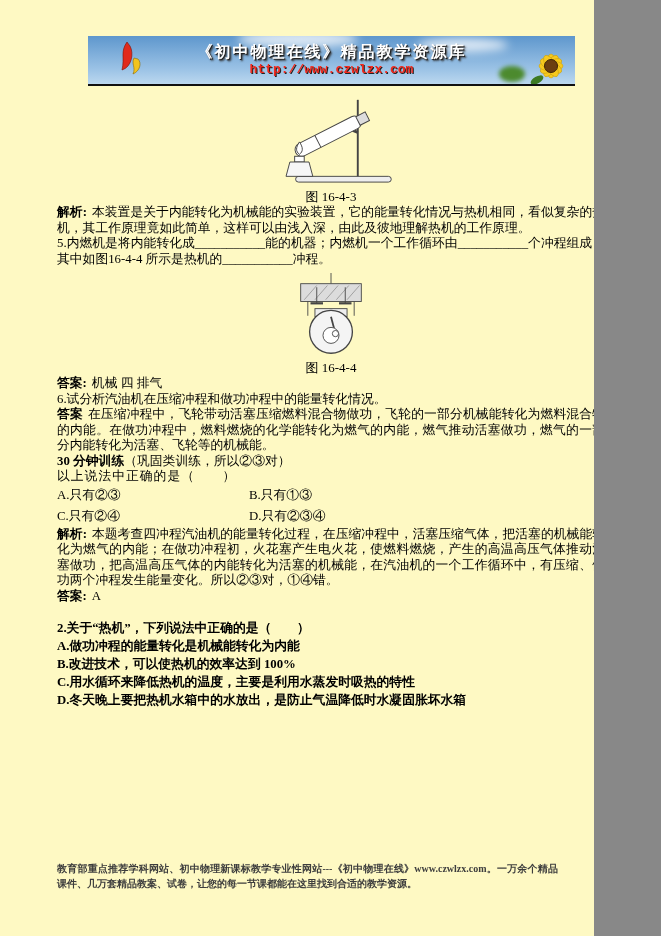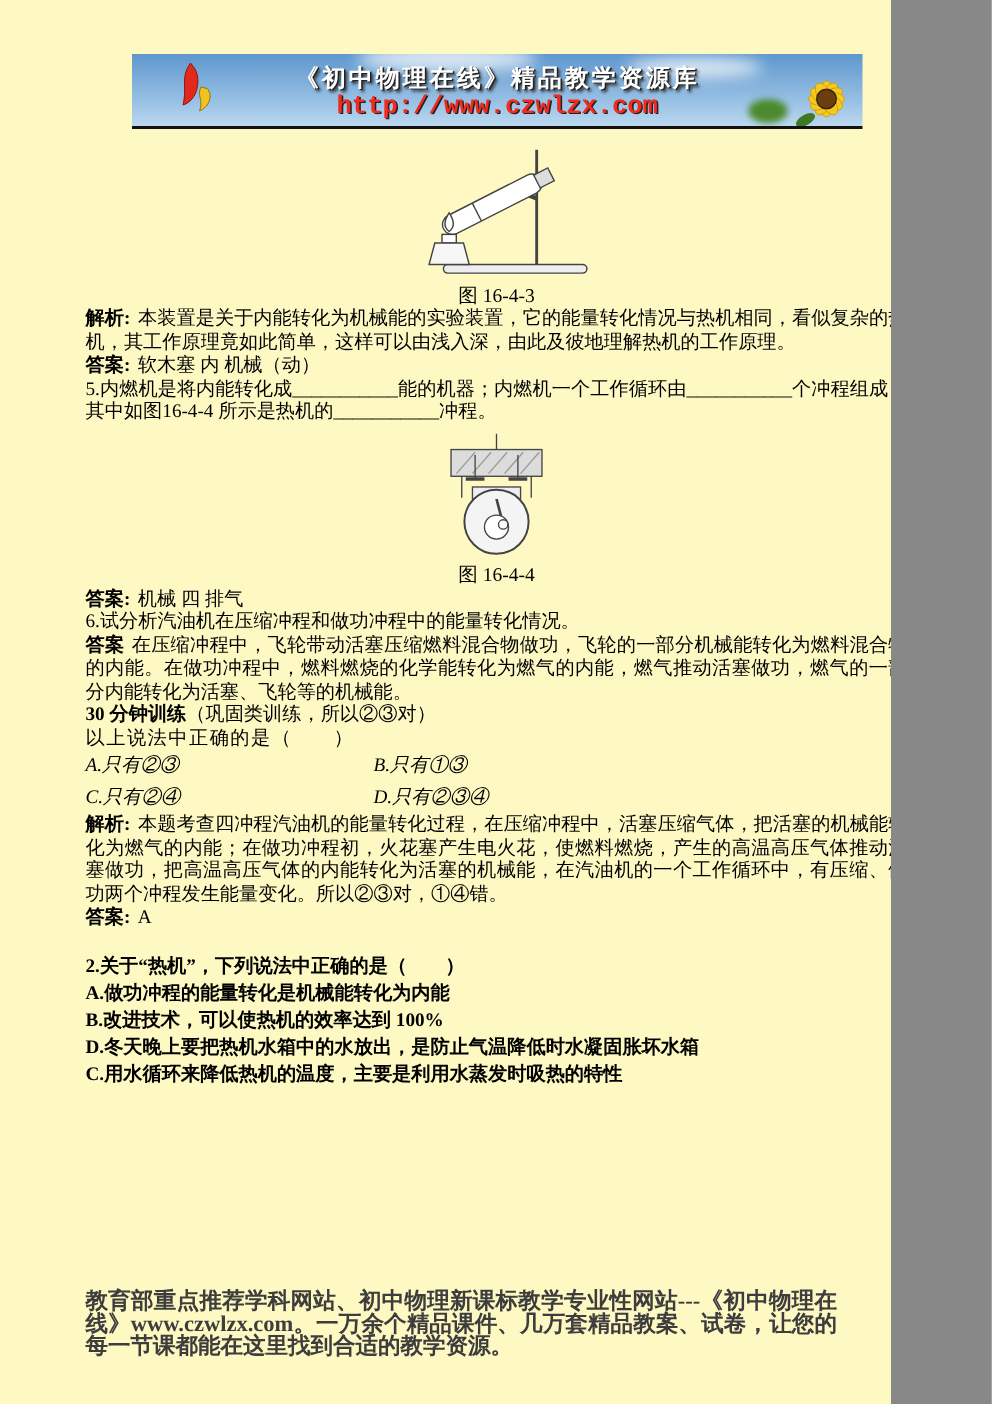--- a/index.html
+++ b/index.html
@@ -10,42 +10,42 @@
   .banner{position:absolute;left:88px;top:36px;width:487px;height:48px;
           background:linear-gradient(#5e97cd,#9cc3e6 70%,#bcd8ef);
           border-bottom:2px solid #111;overflow:hidden;}
   .cloud{position:absolute;background:rgba(255,255,255,.75);border-radius:50%;filter:blur(5px);}
   .cloud1{left:150px;top:-6px;width:120px;height:18px;}
   .cloud2{left:330px;top:2px;width:90px;height:14px;}
   .banner-title{position:absolute;left:0;right:0;top:6px;text-align:center;
                 font-size:16px;font-weight:bold;color:#fff;letter-spacing:2px;
                 text-shadow:1px 1px 0 #222,2px 2px 2px #333;}
   .banner-url{position:absolute;left:0;right:0;top:26px;text-align:center;
-              font-family:"Liberation Mono", monospace;font-size:17px;font-weight:bold;
+              font-family:"Liberation Mono", monospace;font-size:13px;font-weight:bold;
               color:#f32a1e;text-shadow:1px 1px 0 #222;}
   .logo{position:absolute;left:22px;top:4px;}
   .sunflower{position:absolute;right:2px;top:8px;}
   .bush{position:absolute;right:50px;top:30px;width:26px;height:16px;background:#4c8a2e;
         border-radius:50%;filter:blur(2px);}
 
   
   .content{position:absolute;left:57px;top:90px;width:548px;
            font-size:12.8px;line-height:15.5px;text-align:justify;}
   .para{margin:0;}
   .lbl{margin-right:5px;}
   .fig{text-align:center;margin:6px 0 0;}
   .figcap{margin:0 0 1px;text-align:center;font-size:13px;}
-  .opts{display:grid;grid-template-columns:192px 1fr;line-height:21px;font-style:italic;}
+  .opts{display:grid;grid-template-columns:192px 1fr;line-height:21px;}
   .q2opts .para{line-height:18px;font-weight:bold;}
   .gap{height:15px;}
   .prompt-gap{letter-spacing:1px;}
 
   
   .footer{position:absolute;left:57px;right:36px;top:861px;
-          font-size:15px;line-height:15px;font-weight:bold;color:#3d3d3d;
+          font-size:10px;line-height:15px;font-weight:bold;color:#3d3d3d;
           text-align:justify;}
 
   svg .ln{stroke:#444;fill:none;}
 </style>
 </head>
 <body>
 
 <div class="page">
 
   <div class="banner">
@@ -88,21 +88,20 @@
           <line class="ln" x1="-12" y1="-7" x2="-12" y2="7"></line>
         </g>
         <path d="M42,48 C46,54 46,58 42,61 C38,58 38,54 42,48 Z" fill="#fff" stroke="#444"></path>
         <rect x="37" y="63" width="10" height="6" fill="#fff" stroke="#444"></rect>
         <path d="M28,84 L56,84 L52,69 L32,69 Z" fill="#f6f6f6" stroke="#444"></path>
       </svg>
     </div>
     <p class="figcap">图 16-4-3</p>
 
     <p class="para"><b class="lbl">解析:</b><span>本装置是关于内能转化为机械能的实验装置，它的能量转化情况与热机相同，看似复杂的热机，其工作原理竟如此简单，这样可以由浅入深，由此及彼地理解热机的工作原理。</span></p>
-    <p class="para"><b class="lbl">答案:</b><span>软木塞 内 机械（动）</span></p>
 
     <p class="para">5.内燃机是将内能转化成___________能的机器；内燃机一个工作循环由___________个冲程组成，其中如图16-4-4 所示是热机的___________冲程。</p>
 
     <div class="fig">
       <svg width="100" height="82" viewBox="0 0 100 92">
         <line class="ln" x1="50" y1="0" x2="50" y2="12"></line>
         <rect x="16" y="12" width="68" height="20" fill="#dcdcdc" stroke="#444"></rect>
         <g stroke="#9a9a9a" stroke-width="1">
           <line x1="20" y1="30" x2="34" y2="14"></line>
             <line x1="32" y1="30" x2="46" y2="14"></line>
@@ -143,21 +142,21 @@
 
     <p class="para"><b class="lbl">解析:</b><span>本题考查四冲程汽油机的能量转化过程，在压缩冲程中，活塞压缩气体，把活塞的机械能转化为燃气的内能；在做功冲程初，火花塞产生电火花，使燃料燃烧，产生的高温高压气体推动活塞做功，把高温高压气体的内能转化为活塞的机械能，在汽油机的一个工作循环中，有压缩、做功两个冲程发生能量变化。所以②③对，①④错。</span></p>
     <p class="para"><b class="lbl">答案:</b><span>A</span></p>
 
     <div class="gap"></div>
 
     <div class="q2opts">
       <p class="para">2.关于“热机”，下列说法中正确的是（　　）</p>
       <p class="para">A.做功冲程的能量转化是机械能转化为内能</p>
       <p class="para">B.改进技术，可以使热机的效率达到 100%</p>
+      <p class="para">C.用水循环来降低热机的温度，主要是利用水蒸发时吸热的特性</p>
       <p class="para">D.冬天晚上要把热机水箱中的水放出，是防止气温降低时水凝固胀坏水箱</p>
-      <p class="para">C.用水循环来降低热机的温度，主要是利用水蒸发时吸热的特性</p>
     </div>
 
   </div>
 
   <div class="footer">教育部重点推荐学科网站、初中物理新课标教学专业性网站---《初中物理在线》www.czwlzx.com。一万余个精品课件、几万套精品教案、试卷，让您的每一节课都能在这里找到合适的教学资源。</div>
 
 </div>
 
 </body></html>

